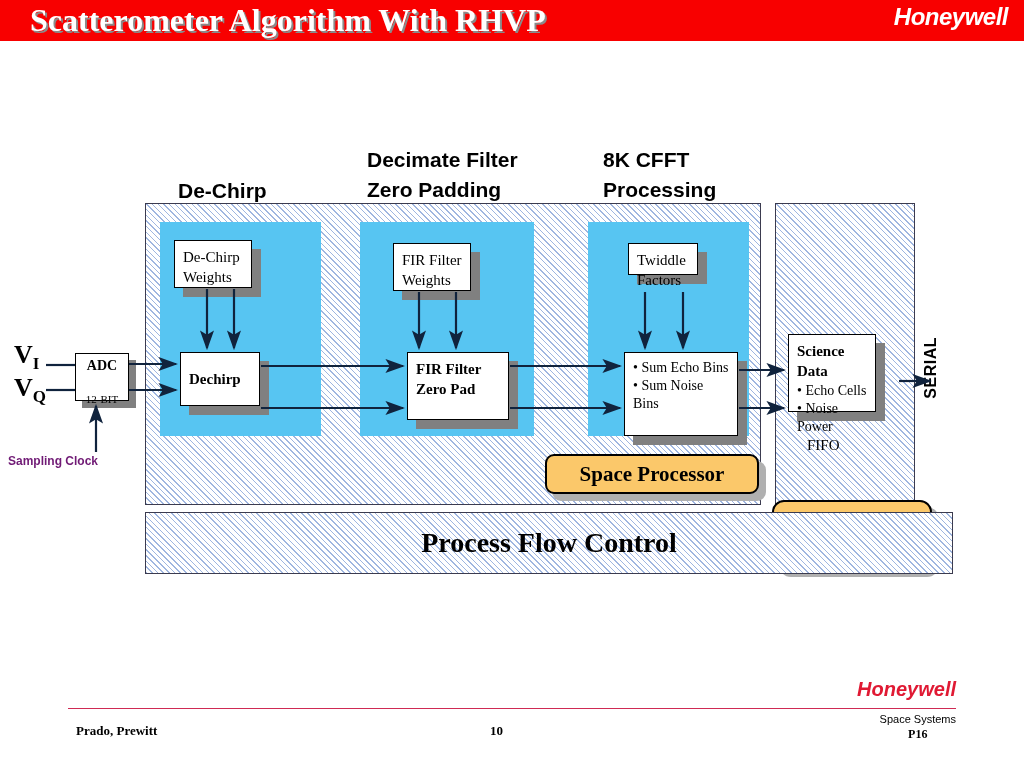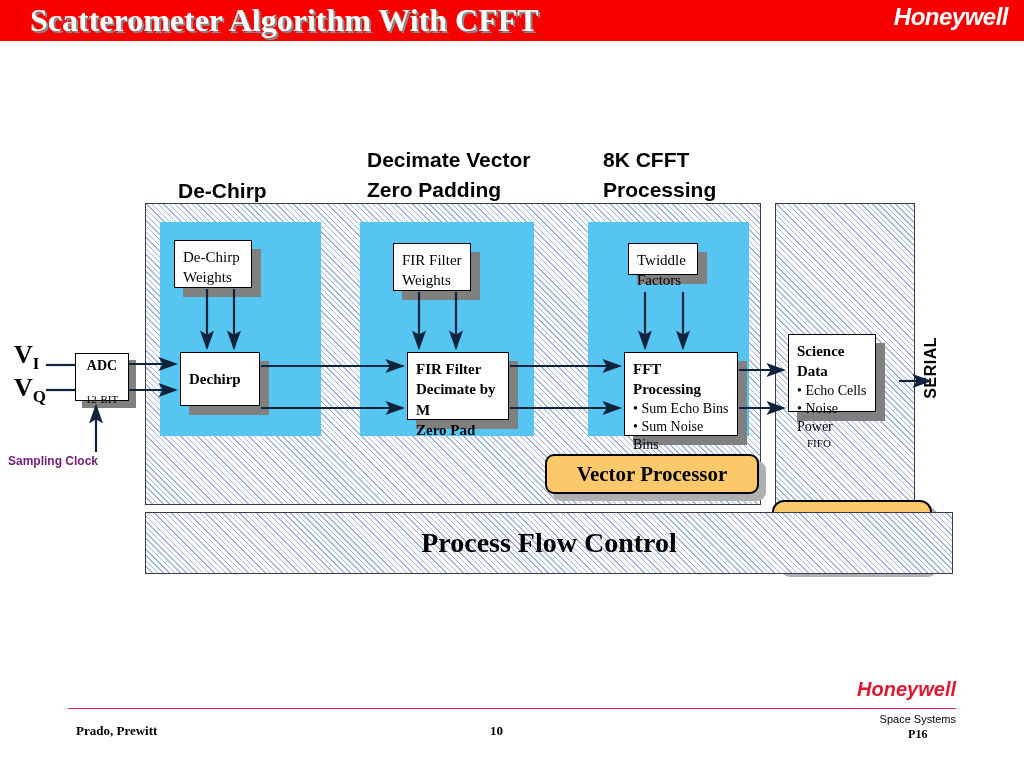--- a/index.html
+++ b/index.html
@@ -118,21 +118,21 @@
     font-weight: normal;
     font-size: 14px;
     display: block;
     line-height: 1.3;
   }
   .bullet-line::before {
     content: "\2022  ";
   }
   .plain-line {
     font-weight: normal;
-    font-size: 11px;
+    font-size: 15px;
     display: block;
     line-height: 1.3;
     padding-left: 10px;
   }
 
   
   .adc-box {
     position: absolute;
     left: 75px; top: 353px;
     width: 54px; height: 48px;
@@ -279,25 +279,25 @@
     font-family: "Liberation Serif", serif;
     font-weight: bold;
     font-size: 12px;
     display: block;
   }
 </style>
 </head>
 <body>
 
 <div class="header-band"></div>
-<div class="slide-title">Scatterometer Algorithm With CFFT</div>
+<div class="slide-title">Scatterometer Algorithm With RHVP</div>
 <div class="header-logo">Honeywell</div>
 
 <div class="sec-head" style="left:178px; top:176px;">De-Chirp</div>
-<div class="sec-head" style="left:367px; top:145px;">Decimate Vector
+<div class="sec-head" style="left:367px; top:145px;">Decimate Filter
 Zero Padding</div>
 <div class="sec-head" style="left:603px; top:145px;">8K CFFT
 Processing</div>
 
 <div class="main-frame hatch"></div>
 <div class="science-frame hatch"></div>
 
 <div class="stage stage-1"></div>
 <div class="stage stage-2"></div>
 <div class="stage stage-3"></div>
@@ -323,44 +323,42 @@
 <div class="box box-pad proc-box" style="left:180px; top:352px; width:80px; height:54px; display:flex; align-items:center;">
   <span class="box-line">Dechirp</span>
 </div>
 
 <div class="box box-pad weights-box" style="left:393px; top:243px; width:78px; height:48px;">
   <span class="box-line">FIR Filter</span>
   <span class="box-line">Weights</span>
 </div>
 <div class="box box-pad proc-box" style="left:407px; top:352px; width:102px; height:68px;">
   <span class="box-line">FIR Filter</span>
-  <span class="box-line">Decimate by M</span>
   <span class="box-line">Zero Pad</span>
 </div>
 
 <div class="box box-pad weights-box" style="left:628px; top:243px; width:70px; height:32px;">
   <span class="box-line">Twiddle</span>
   <span class="box-line">Factors</span>
 </div>
 <div class="box box-pad proc-box" style="left:624px; top:352px; width:114px; height:84px;">
-  <span class="box-line">FFT Processing</span>
   <span class="bullet-line">Sum Echo Bins</span>
   <span class="bullet-line">Sum Noise Bins</span>
 </div>
 
 <div class="box box-pad proc-box" style="left:788px; top:334px; width:88px; height:78px;">
   <span class="box-line">Science Data</span>
   <span class="bullet-line">Echo Cells</span>
   <span class="bullet-line">Noise Power</span>
   <span class="plain-line">FIFO</span>
 </div>
 
 <div class="serial-label">SERIAL</div>
 
-<div class="orange-box vector-proc">Vector Processor</div>
+<div class="orange-box vector-proc">Space Processor</div>
 <div class="orange-box gp-dsp">GP DSP
 TSC21020</div>
 
 <div class="pfc-bar hatch">
   <span class="pfc-label">Process Flow Control</span>
 </div>
 
 <svg class="connectors" viewBox="0 0 1024 768">
   <defs>
     <marker id="ah" markerWidth="9" markerHeight="9" refX="8" refY="3.2" orient="auto" markerUnits="strokeWidth">

